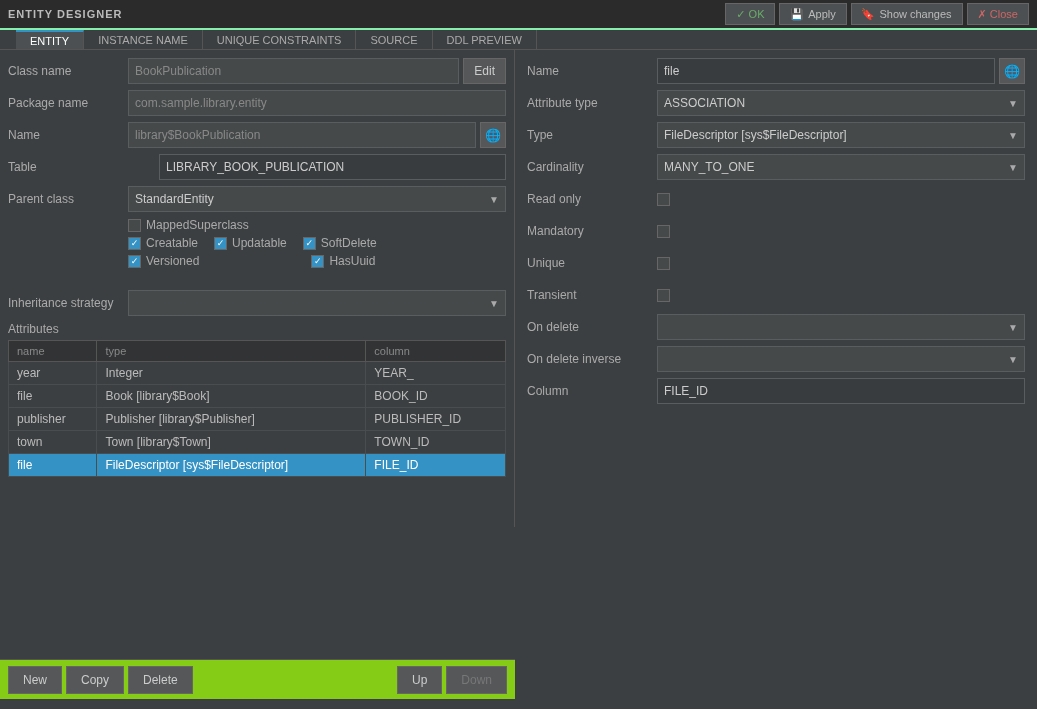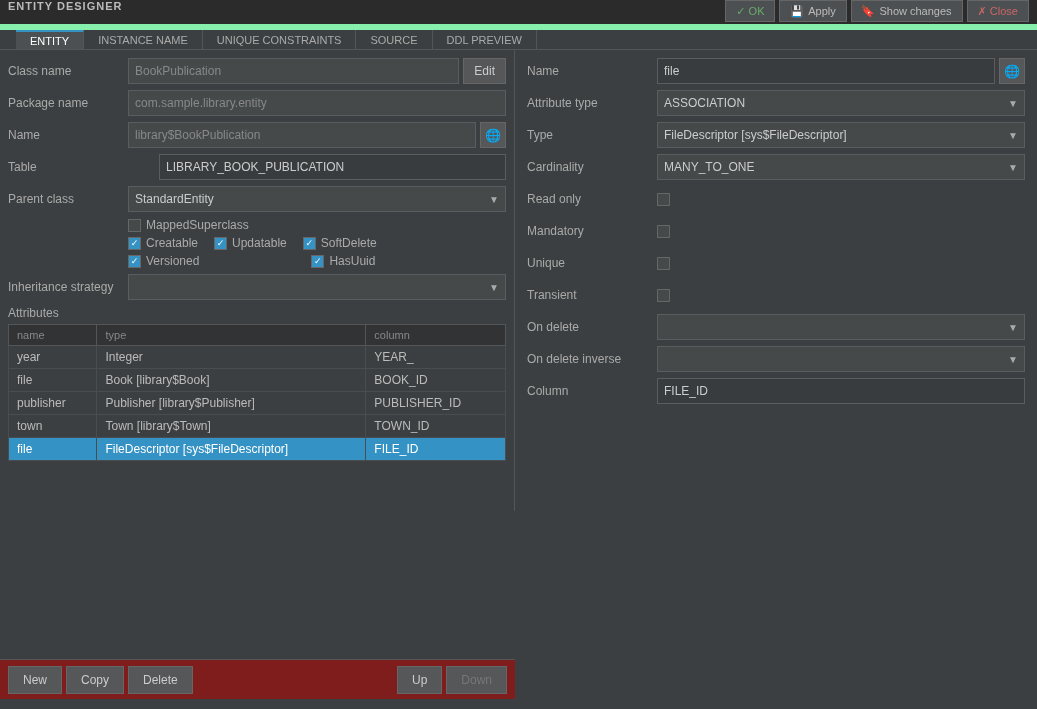--- a/index.html
+++ b/index.html
@@ -10,25 +10,25 @@
       color: #bbbbbb;
       width: 1037px;
       height: 709px;
       overflow: hidden;
     }
 
     
     .title-bar {
       background: #2b2b2b;
       display: flex;
-      align-items: flex-start;
+      align-items: center;
       justify-content: space-between;
       padding: 0 8px;
       height: 30px;
-      border-bottom: 6px solid #86efac;
+      border-bottom: 2px solid #86efac;
     }
     .title-bar-left {
       font-size: 11px;
       font-weight: bold;
       color: #bbbbbb;
       letter-spacing: 1px;
     }
     .title-bar-right {
       display: flex;
       gap: 4px;
@@ -152,21 +152,21 @@
       cursor: pointer;
     }
     .select-arrow {
       color: #aaaaaa;
       font-size: 10px;
     }
 
     
     .checkbox-section {
       margin-left: 120px;
-      margin-bottom: 6px;
+      margin-bottom: 22px;
     }
     .checkbox-row {
       display: flex;
       gap: 16px;
       margin-bottom: 4px;
       align-items: center;
     }
     .checkbox-item {
       display: flex;
       align-items: center;
@@ -219,21 +219,21 @@
       background: #3592c4;
       color: #ffffff;
     }
 
     
     .bottom-btns {
       position: absolute;
       bottom: 0;
       left: 0;
       width: 515px;
-      background: #7f1d1d;
+      background: #84cc16;
       border-top: 1px solid #555;
       padding: 6px 8px;
       display: flex;
       gap: 4px;
       height: 40px;
       align-items: center;
     }
     .bottom-btn {
       background: #555759;
       border: 1px solid #666;

